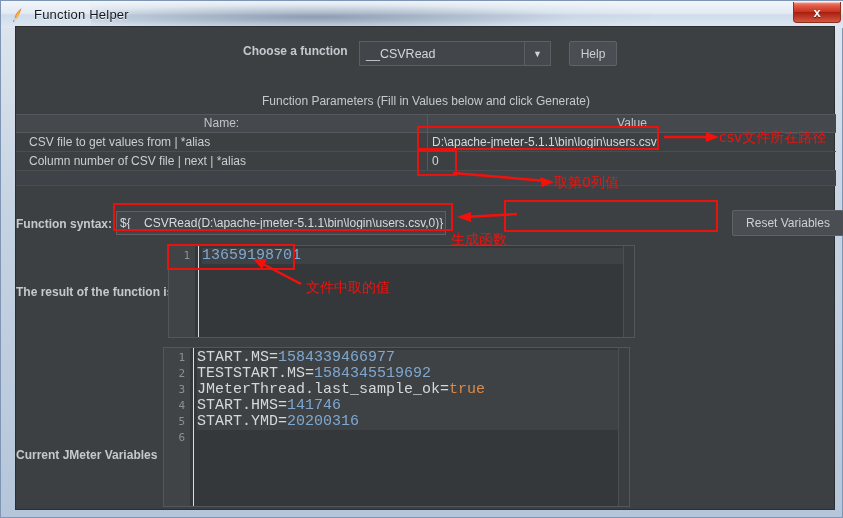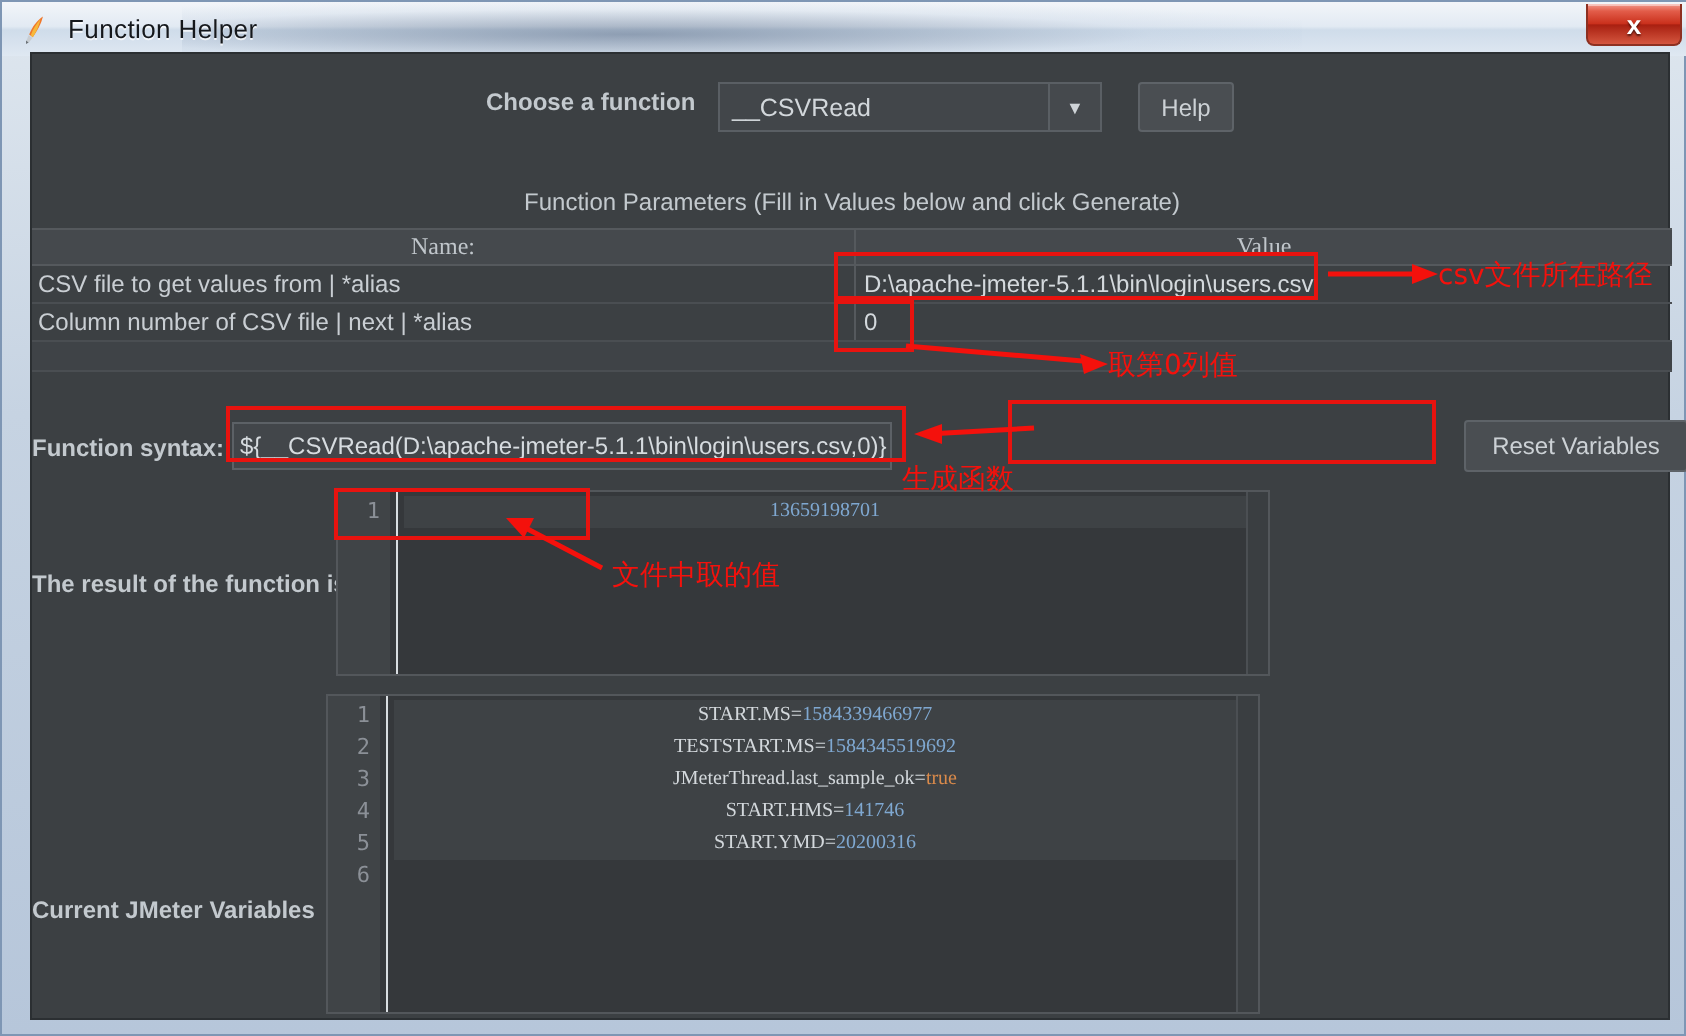--- a/index.html
+++ b/index.html
@@ -97,30 +97,30 @@
   
   #param-table {
     position: absolute; left: 0px; top: 87px; width: 820px;
     border-top: 1px solid #55595d;
   }
   #param-table .thead {
     display: flex; height: 18px; background: #45494d;
     border-bottom: 1px solid #55595d;
   }
   #param-table .thead .th {
-    font-size: 12px; color: #c0c6cb; text-align: center; line-height: 17px; font-family: Liberation Serif, serif;
+    font-size: 12px; color: #c0c6cb; text-align: center; line-height: 17px;
   }
   #param-table .th.name { width: 412px; border-right: 1px solid #55595d; }
   #param-table .th.value { flex: 1; }
   #param-table .trow {
     display: flex; height: 19px; border-bottom: 1px solid #4a4e52;
   }
   #param-table .td-name {
     width: 412px; border-right: 1px solid #55595d;
-    font-size: 12px; color: #c9ced3; line-height: 18px; padding-left: 3px;
+    font-size: 12px; color: #c9ced3; line-height: 18px; padding-left: 13px;
   }
   #param-table .td-value {
     flex: 1; font-size: 12px; color: #d4d9dd; line-height: 18px; padding-left: 4px;
   }
   #param-table .trow-empty { height: 15px; background: #3f4347; }
 
   
   #syntax-label { position: absolute; left: 0px; top: 190px; font-size: 12px; font-weight: bold; color: #c3c9ce; }
   #syntax-field {
     position: absolute; left: 100px; top: 184px; width: 330px; height: 24px;
@@ -150,21 +150,21 @@
   }
   .gutter {
     width: 26px; background: #404447; color: #8b9097;
     font-family: "DejaVu Sans Mono", monospace; font-size: 11px;
     text-align: right; padding-right: 5px; padding-top: 2px;
   }
   .gutter div { height: 16px; line-height: 16px; }
   .caret { width: 1px; background: #d8dde1; margin-left: 3px; }
   .code {
     flex: 1; padding-top: 2px; padding-left: 3px;
-    font-family: Liberation Serif, serif; font-size: 10px; text-align: center;
+    font-family: Liberation Mono, monospace; font-size: 15px;
   }
   .code .line { height: 16px; line-height: 16px; white-space: pre; }
   .code .line.hl { background: #3e4245; }
   .k-plain { color: #d3d8dc; }
   .k-num { color: #7fa8d1; }
   .k-bool { color: #d98a4b; }
   .vscroll {
     width: 11px; background: #3a3e41; border-left: 1px solid #4b4f53;
   }
 

